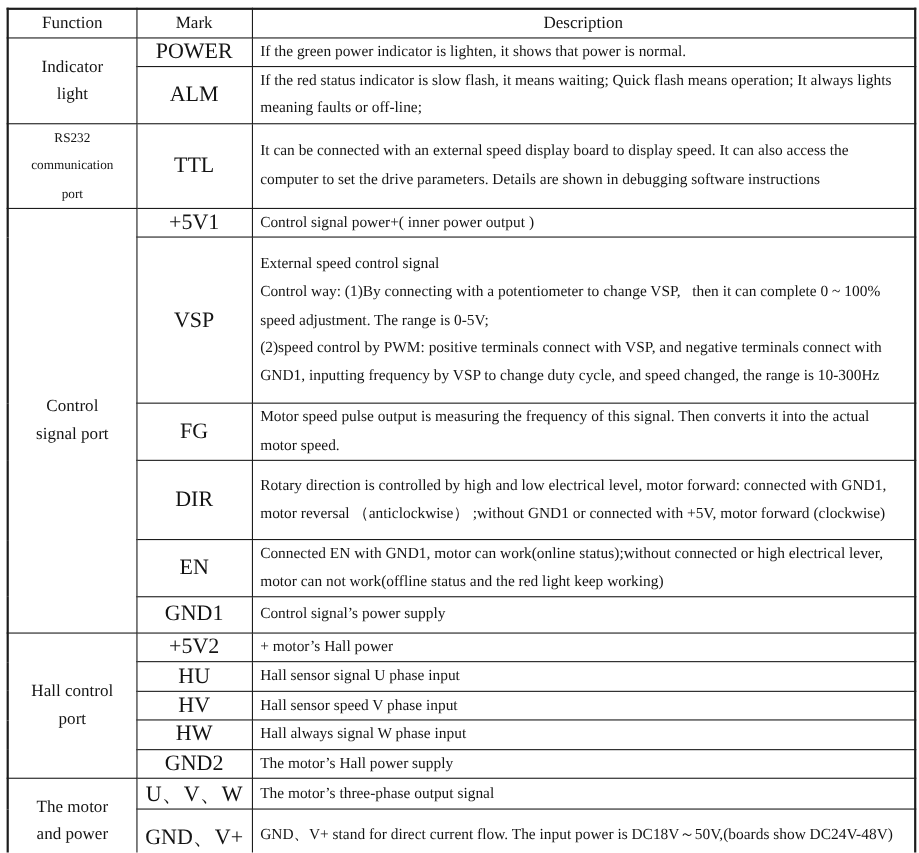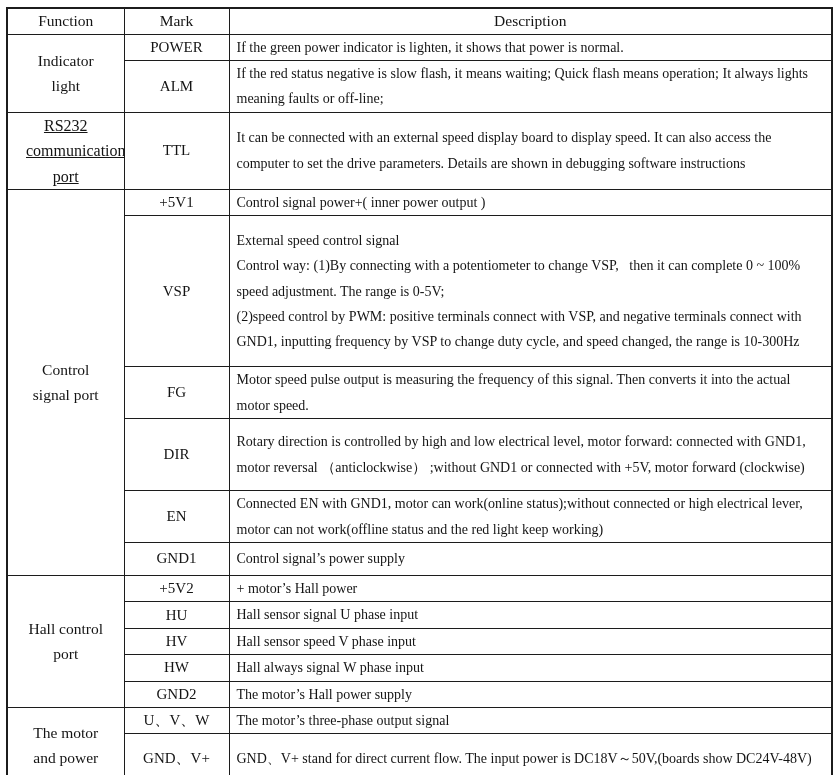--- a/index.html
+++ b/index.html
@@ -38,28 +38,27 @@
     margin-top: 40px;
   }
   td.fn {
     text-align: center;
     vertical-align: middle;
     font-size: 15.5px;
     line-height: 25.4px;
     padding: 0 18px;
   }
   td.fn.small {
-    font-size: 16px;
+    font-size: 12px;
     line-height: 25.4px;
-    text-decoration: underline;
   }
   td.mark {
     text-align: center;
     vertical-align: middle;
-    font-size: 15px;
+    font-size: 20px;
     padding: 0 2px;
   }
   td.desc {
     font-size: 14px;
     line-height: 25.4px;
     vertical-align: middle;
     padding: 0 6px 0 7px;
     white-space: pre-wrap;
   }
 </style>
@@ -80,21 +79,21 @@
       <th class="hdr">Description</th>
     </tr>
 
     <tr style="height:26px">
       <td class="fn" rowspan="2">Indicator light</td>
       <td class="mark">POWER</td>
       <td class="desc">If the green power indicator is lighten, it shows that power is normal.</td>
     </tr>
     <tr style="height:49px">
       <td class="mark">ALM</td>
-      <td class="desc">If the red status negative is slow flash, it means waiting; Quick flash means operation; It always lights meaning faults or off-line;</td>
+      <td class="desc">If the red status indicator is slow flash, it means waiting; Quick flash means operation; It always lights meaning faults or off-line;</td>
     </tr>
 
     <tr style="height:76px">
       <td class="fn small">RS232 communication port</td>
       <td class="mark">TTL</td>
       <td class="desc">It can be connected with an external speed display board to display speed. It can also access the computer to set the drive parameters. Details are shown in debugging software instructions</td>
     </tr>
 
     <tr style="height:26px">
       <td class="fn" rowspan="6">Control signal port</td>

